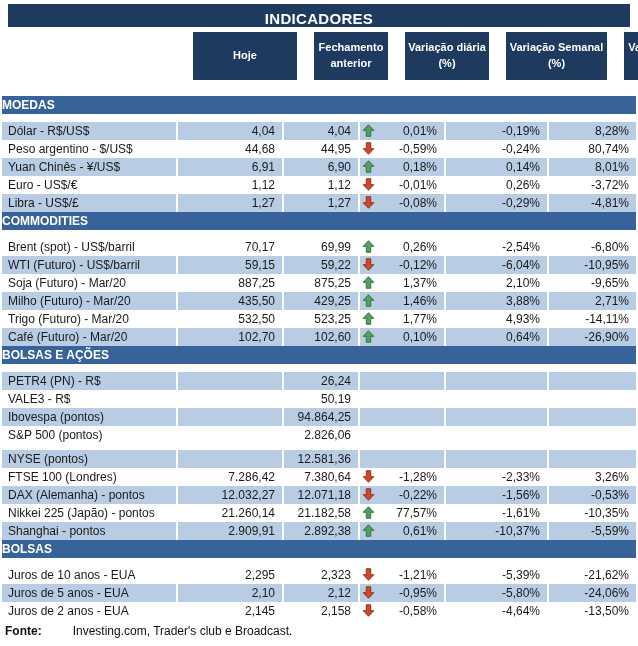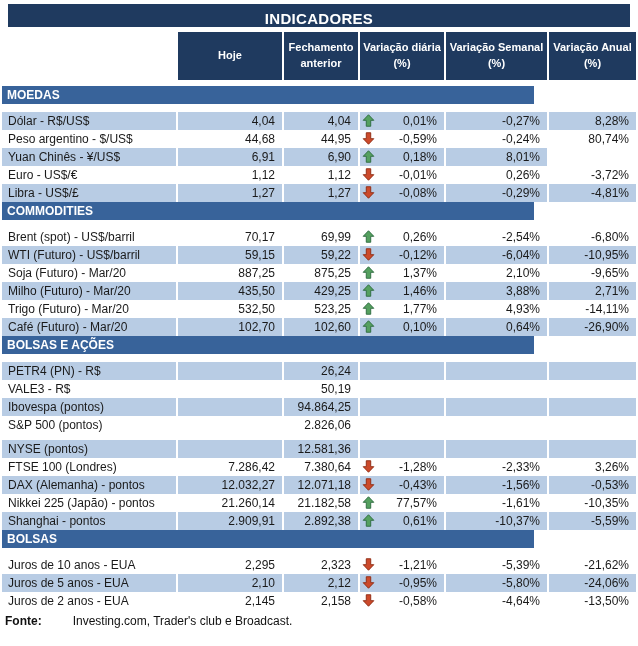--- a/index.html
+++ b/index.html
@@ -27,49 +27,48 @@
     justify-content: center;
   }
 
   .grid {
     display: grid;
     grid-template-columns: 174px 106px 76px 86px 103px 89px;
     margin-left: 2px;
     width: 634px;
   }
 
-  .header-row { margin-bottom: 6px; }
+  .header-row { margin-bottom: 16px; gap: 15px; }
   .header-row .hcell {
     background: var(--navy);
     color: #fff;
     font-weight: bold;
     font-size: 11px;
     line-height: 1.45;
     text-align: center;
     white-space: pre-line;
     height: 48px;
     display: flex;
     align-items: center;
     justify-content: center;
     border-left: 2px solid #fff;
   }
   .header-row .hcell.empty { background: transparent; border-left: none; }
 
   .section-bar {
     box-sizing: border-box;
     margin-left: 2px;
-    width: 532px;
+    width: 634px;
     height: 18px;
     background: var(--steel);
     color: #fff;
     font-weight: bold;
     font-size: 12px;
     display: flex;
     align-items: center;
-    padding-left: 5px;
     margin-bottom: 8px;
   }
 
   .row { height: 18px; }
   .row .cell {
     display: flex;
     align-items: center;
     font-size: 12px;
     color: #1a1a1a;
     border-left: 2px solid #fff;
@@ -137,21 +136,21 @@
     <div class="cell num c-hoje">4,04</div>
     <div class="cell num c-fech">4,04</div>
     <div class="cell num c-vdia">
       <span class="arrow show up">
         <svg viewBox="0 0 13 14" xmlns="http://www.w3.org/2000/svg">
           <polygon points="6.5,0.8 12.2,6.8 8.9,6.8 8.9,13.2 4.1,13.2 4.1,6.8 0.8,6.8"></polygon>
         </svg>
       </span>
       <span class="val">0,01%</span>
     </div>
-    <div class="cell num c-vsem">-0,27%</div>
+    <div class="cell num c-vsem">-0,19%</div>
     <div class="cell num c-vanu">8,28%</div>
   </div>
 
   <div class="grid row">
     <div class="cell label">Peso argentino - $/US$</div>
     <div class="cell num c-hoje">44,68</div>
     <div class="cell num c-fech">44,95</div>
     <div class="cell num c-vdia">
       <span class="arrow show down">
         <svg viewBox="0 0 13 14" xmlns="http://www.w3.org/2000/svg">
@@ -169,20 +168,21 @@
     <div class="cell num c-hoje">6,91</div>
     <div class="cell num c-fech">6,90</div>
     <div class="cell num c-vdia">
       <span class="arrow show up">
         <svg viewBox="0 0 13 14" xmlns="http://www.w3.org/2000/svg">
           <polygon points="6.5,0.8 12.2,6.8 8.9,6.8 8.9,13.2 4.1,13.2 4.1,6.8 0.8,6.8"></polygon>
         </svg>
       </span>
       <span class="val">0,18%</span>
     </div>
+    <div class="cell num c-vsem">0,14%</div>
     <div class="cell num c-vanu">8,01%</div>
   </div>
 
   <div class="grid row">
     <div class="cell label">Euro - US$/€</div>
     <div class="cell num c-hoje">1,12</div>
     <div class="cell num c-fech">1,12</div>
     <div class="cell num c-vdia">
       <span class="arrow show down">
         <svg viewBox="0 0 13 14" xmlns="http://www.w3.org/2000/svg">
@@ -394,21 +394,21 @@
   <div class="grid row shade">
     <div class="cell label">DAX (Alemanha) - pontos</div>
     <div class="cell num c-hoje">12.032,27</div>
     <div class="cell num c-fech">12.071,18</div>
     <div class="cell num c-vdia">
       <span class="arrow show down">
         <svg viewBox="0 0 13 14" xmlns="http://www.w3.org/2000/svg">
           <polygon points="6.5,0.8 12.2,6.8 8.9,6.8 8.9,13.2 4.1,13.2 4.1,6.8 0.8,6.8"></polygon>
         </svg>
       </span>
-      <span class="val">-0,43%</span>
+      <span class="val">-0,22%</span>
     </div>
     <div class="cell num c-vsem">-1,56%</div>
     <div class="cell num c-vanu">-0,53%</div>
   </div>
 
   <div class="grid row">
     <div class="cell label">Nikkei 225 (Japão) - pontos</div>
     <div class="cell num c-hoje">21.260,14</div>
     <div class="cell num c-fech">21.182,58</div>
     <div class="cell num c-vdia">

